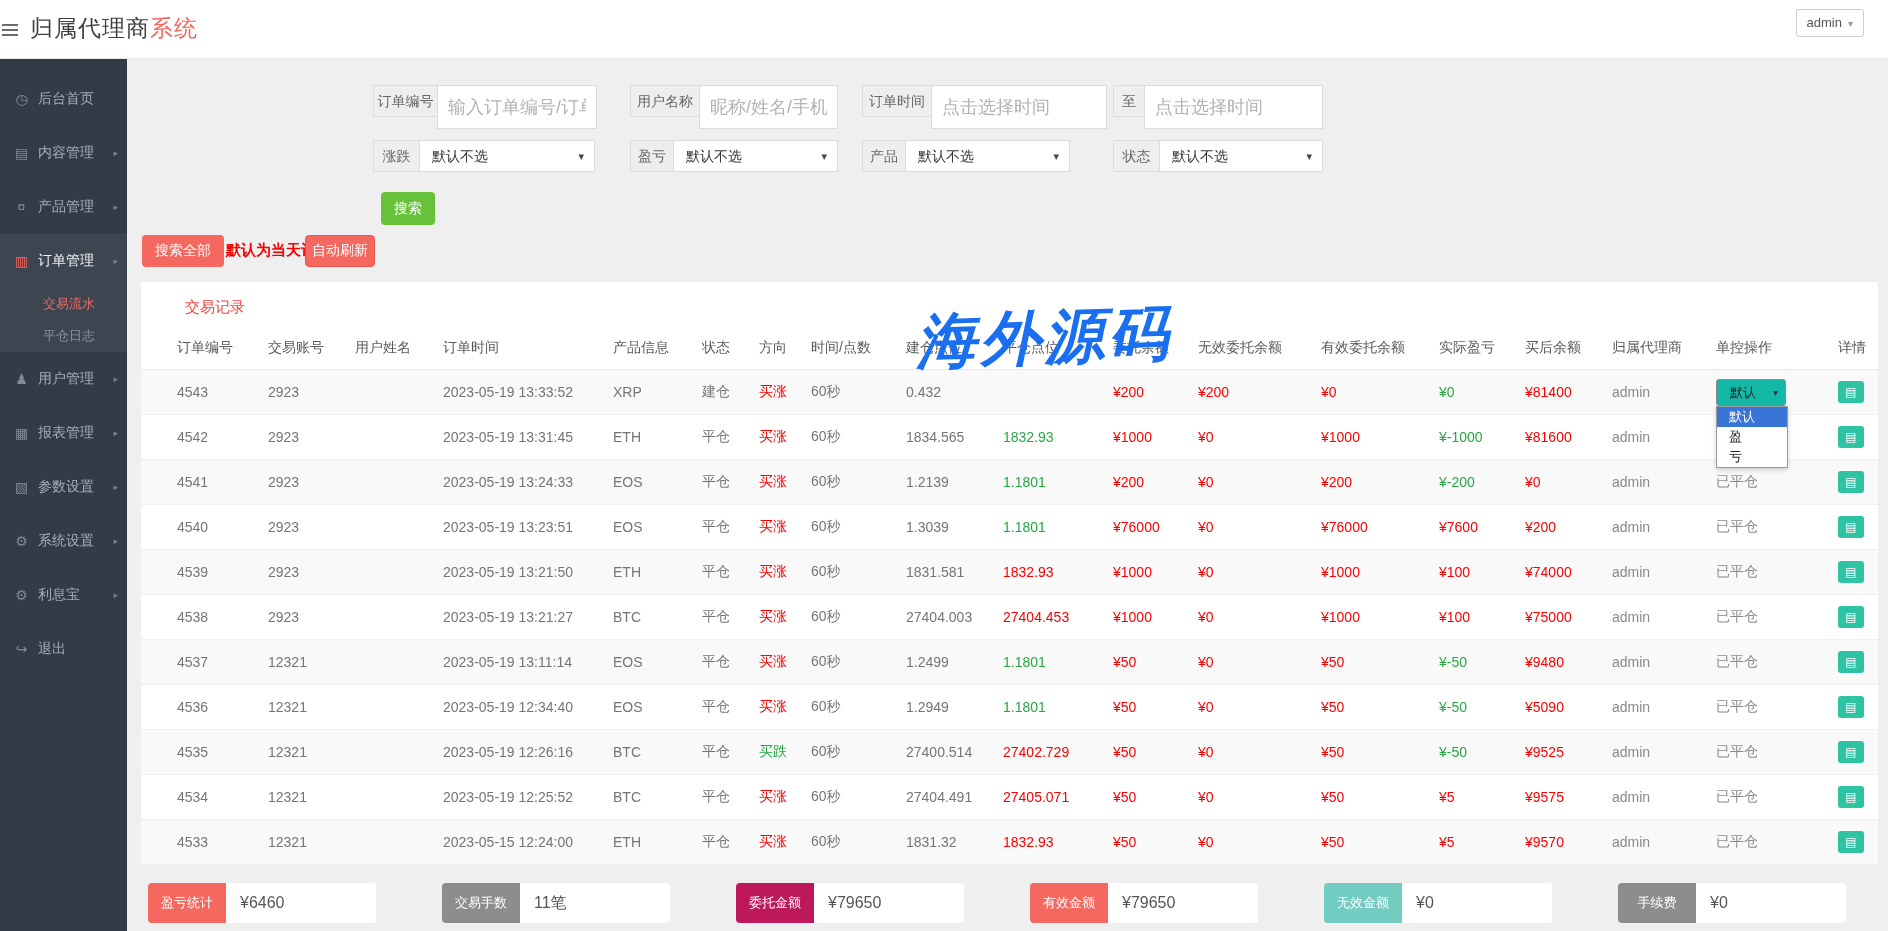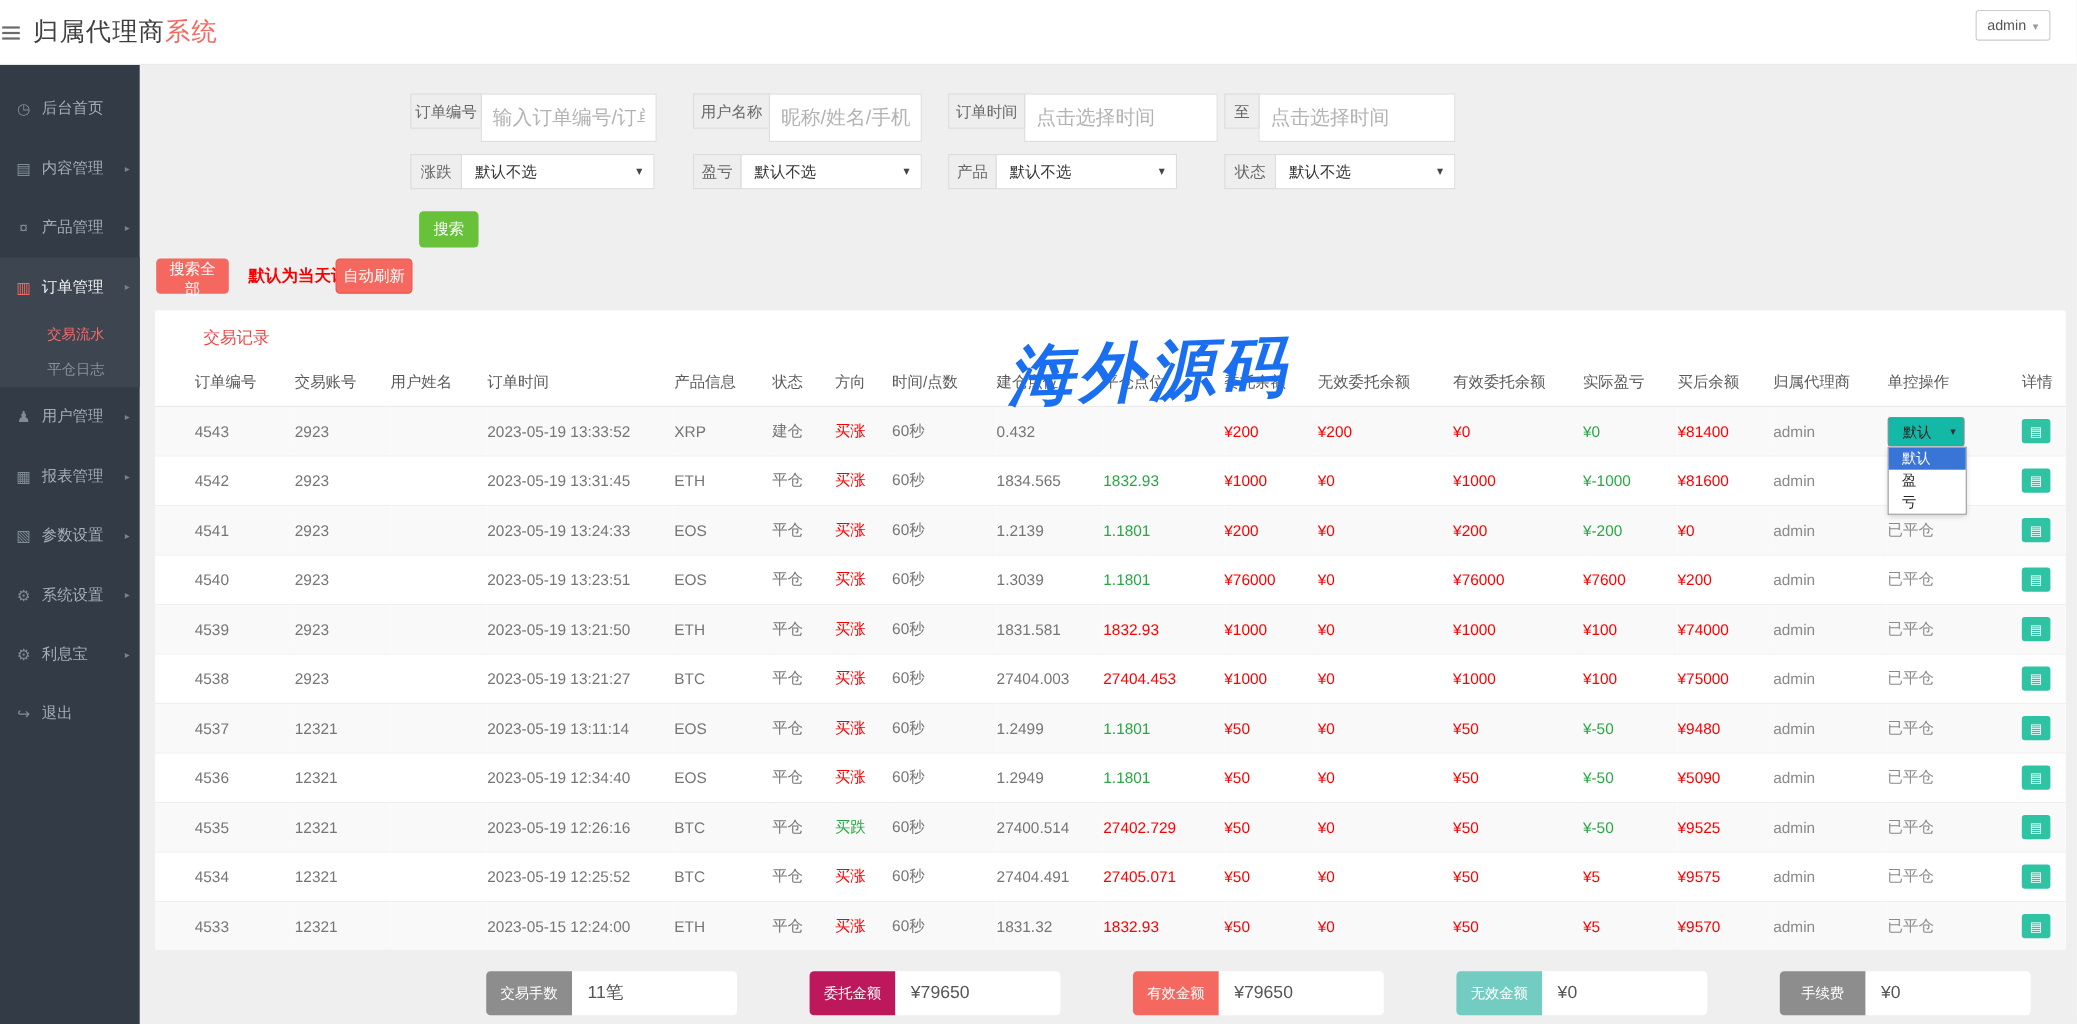--- a/index.html
+++ b/index.html
@@ -47,21 +47,21 @@
   .p4l{left:1113px;width:32px}.p4i{left:1144px;width:179px}
   .s1l{left:373px;width:47px}.s1s{left:419px;width:176px}
   .s2l{left:630px;width:44px}.s2s{left:673px;width:165px}
   .s3l{left:862px;width:44px}.s3s{left:905px;width:165px}
   .s4l{left:1113px;width:47px}.s4s{left:1159px;width:164px}
 
   .search-btn{position:absolute;left:381px;top:192px;width:54px;height:33px;background:#67c23a;
               color:#fff;font-size:14px;border:none;border-radius:4px;cursor:pointer}
   .btn-red{position:absolute;top:235px;height:32px;background:#f4685f;color:#fff;font-size:14px;
            border:none;border-radius:4px;cursor:pointer}
-  .btn-search-all{left:142px;width:66px}
+  .btn-search-all{left:142px;width:82px}
   .btn-auto-refresh{left:305px;width:70px;border:1px solid #f0544a}
   .today-note{position:absolute;left:226px;top:241px;font-size:15px;font-weight:bold;color:#f70000}
 
   
   .panel{position:absolute;left:141px;top:282px;width:1737px;height:580px;background:#fff;border-radius:2px}
   .panel-title{padding:16px 0 10px 44px;font-size:15px;color:#ef4444}
   table{width:100%;border-collapse:collapse;table-layout:fixed}
   th{font-weight:normal;color:#5a5a5a;font-size:14px;text-align:left;height:42px;
      border-bottom:1px solid #e9e9e9;padding:0;white-space:nowrap;overflow:hidden}
   td{color:#757575;font-size:14px;height:44px;border-bottom:1px solid #efefef;padding:0;
@@ -458,20 +458,24 @@
           <td><span class="dim">已平仓</span></td>
           <td><span class="detail-btn">▤</span></td>
         </tr>
       </tbody>
   </table>
 </div>
 
 <div class="watermark">海外源码</div>
 
 <div class="statsbar" id="statsbar">
+    <div class="stat" style="left: 0px;">
+      <span class="stat-label" style="background: rgb(244, 104, 95);">盈亏统计</span>
+      <span class="stat-value">¥6460</span>
+    </div>
     <div class="stat" style="left: 294px;">
       <span class="stat-label" style="background: rgb(141, 141, 141);">交易手数</span>
       <span class="stat-value">11笔</span>
     </div>
     <div class="stat" style="left: 588px;">
       <span class="stat-label" style="background: #be185d;">委托金额</span>
       <span class="stat-value">¥79650</span>
     </div>
     <div class="stat" style="left: 882px;">
       <span class="stat-label" style="background: rgb(244, 104, 95);">有效金额</span>

